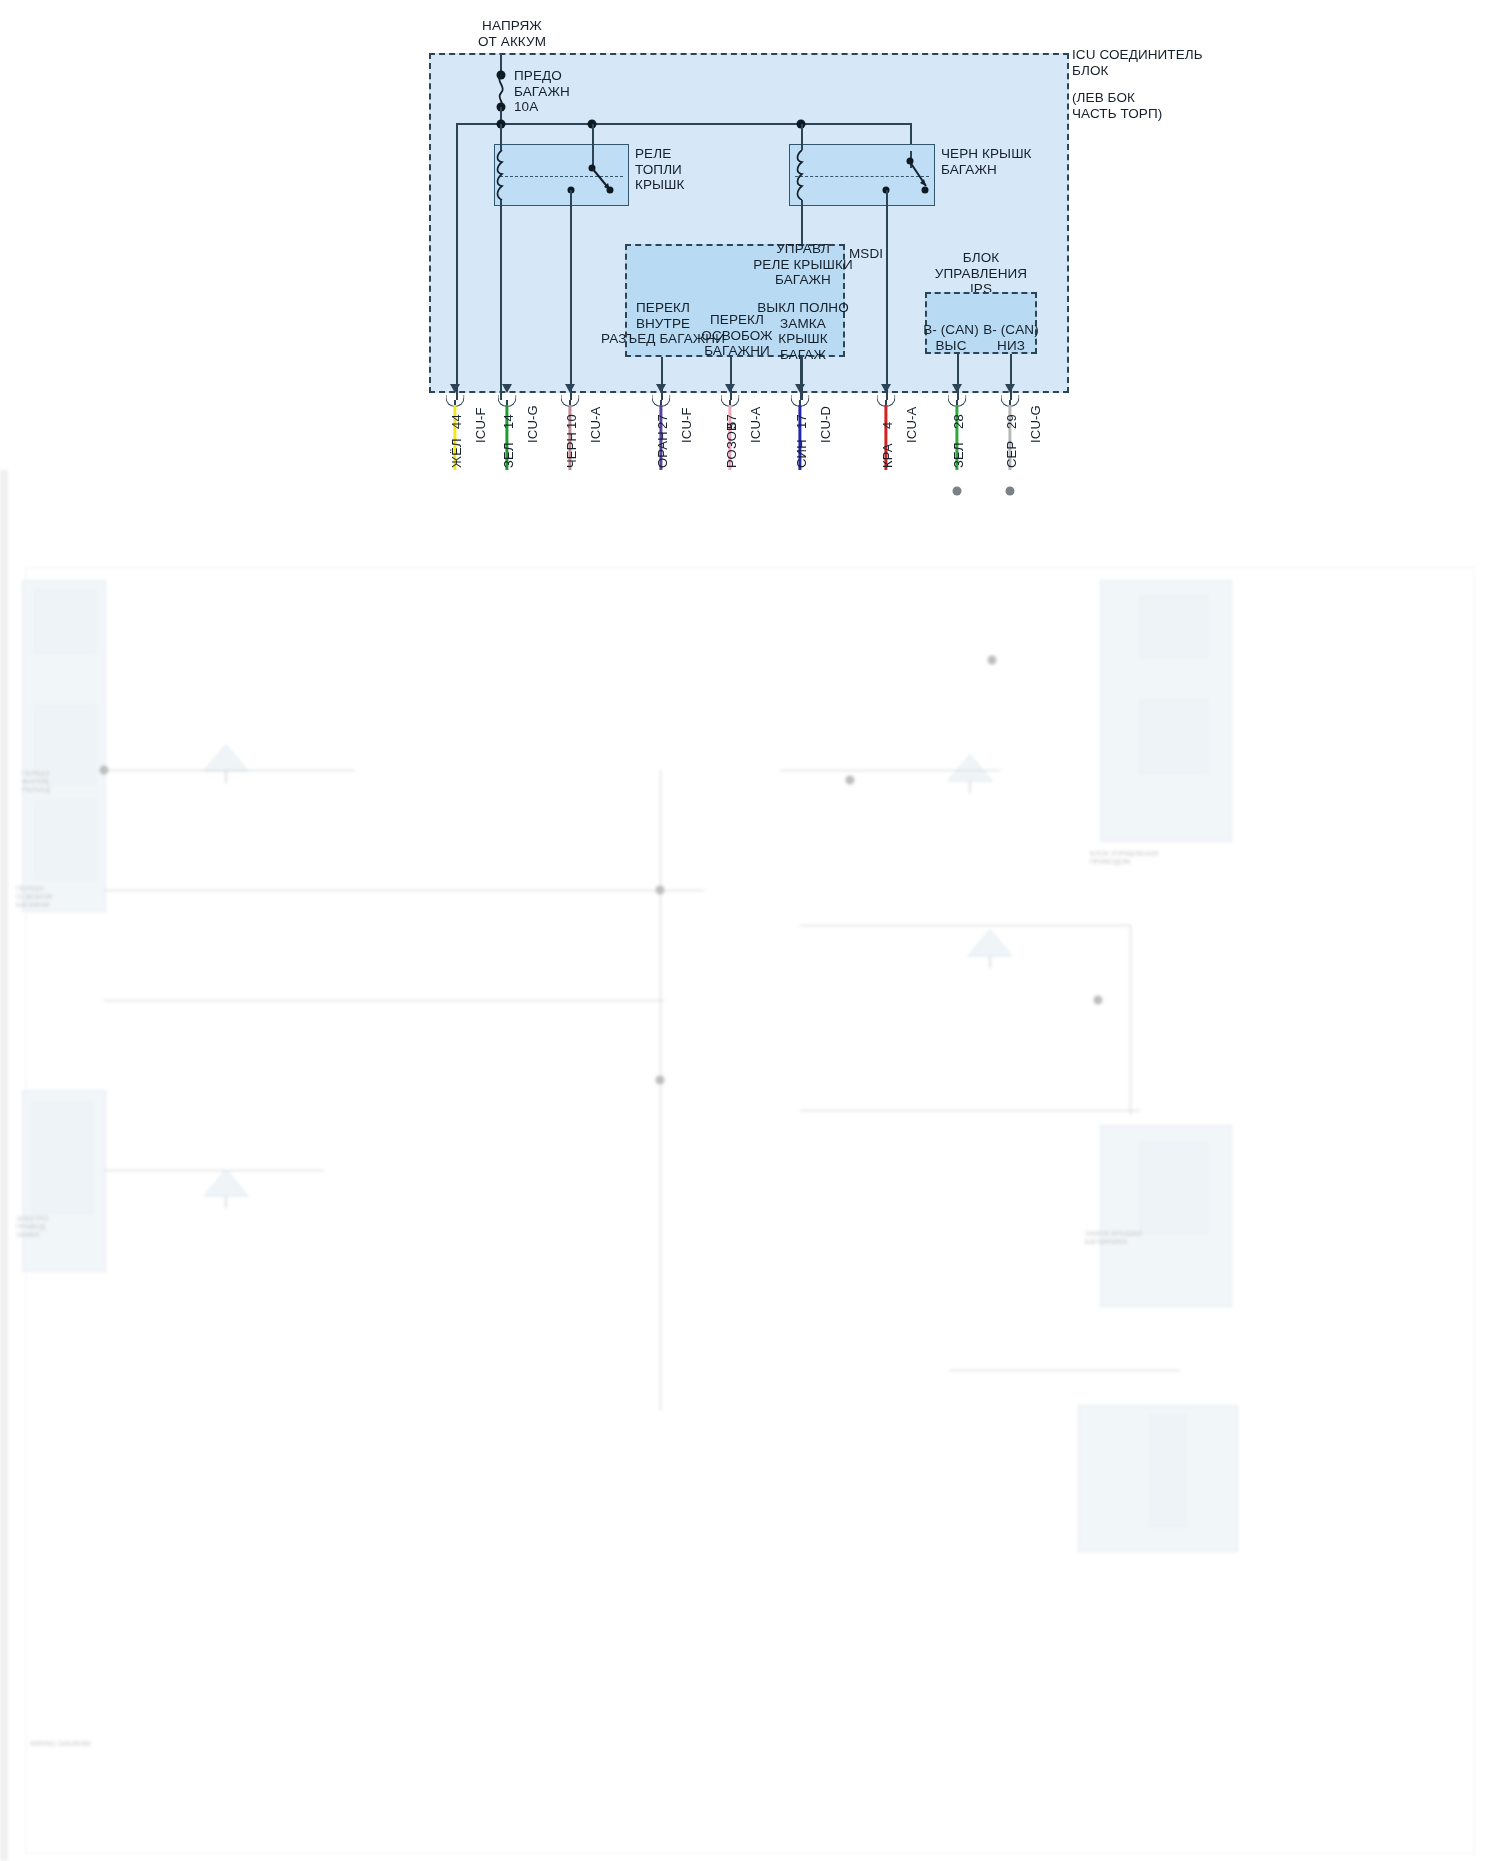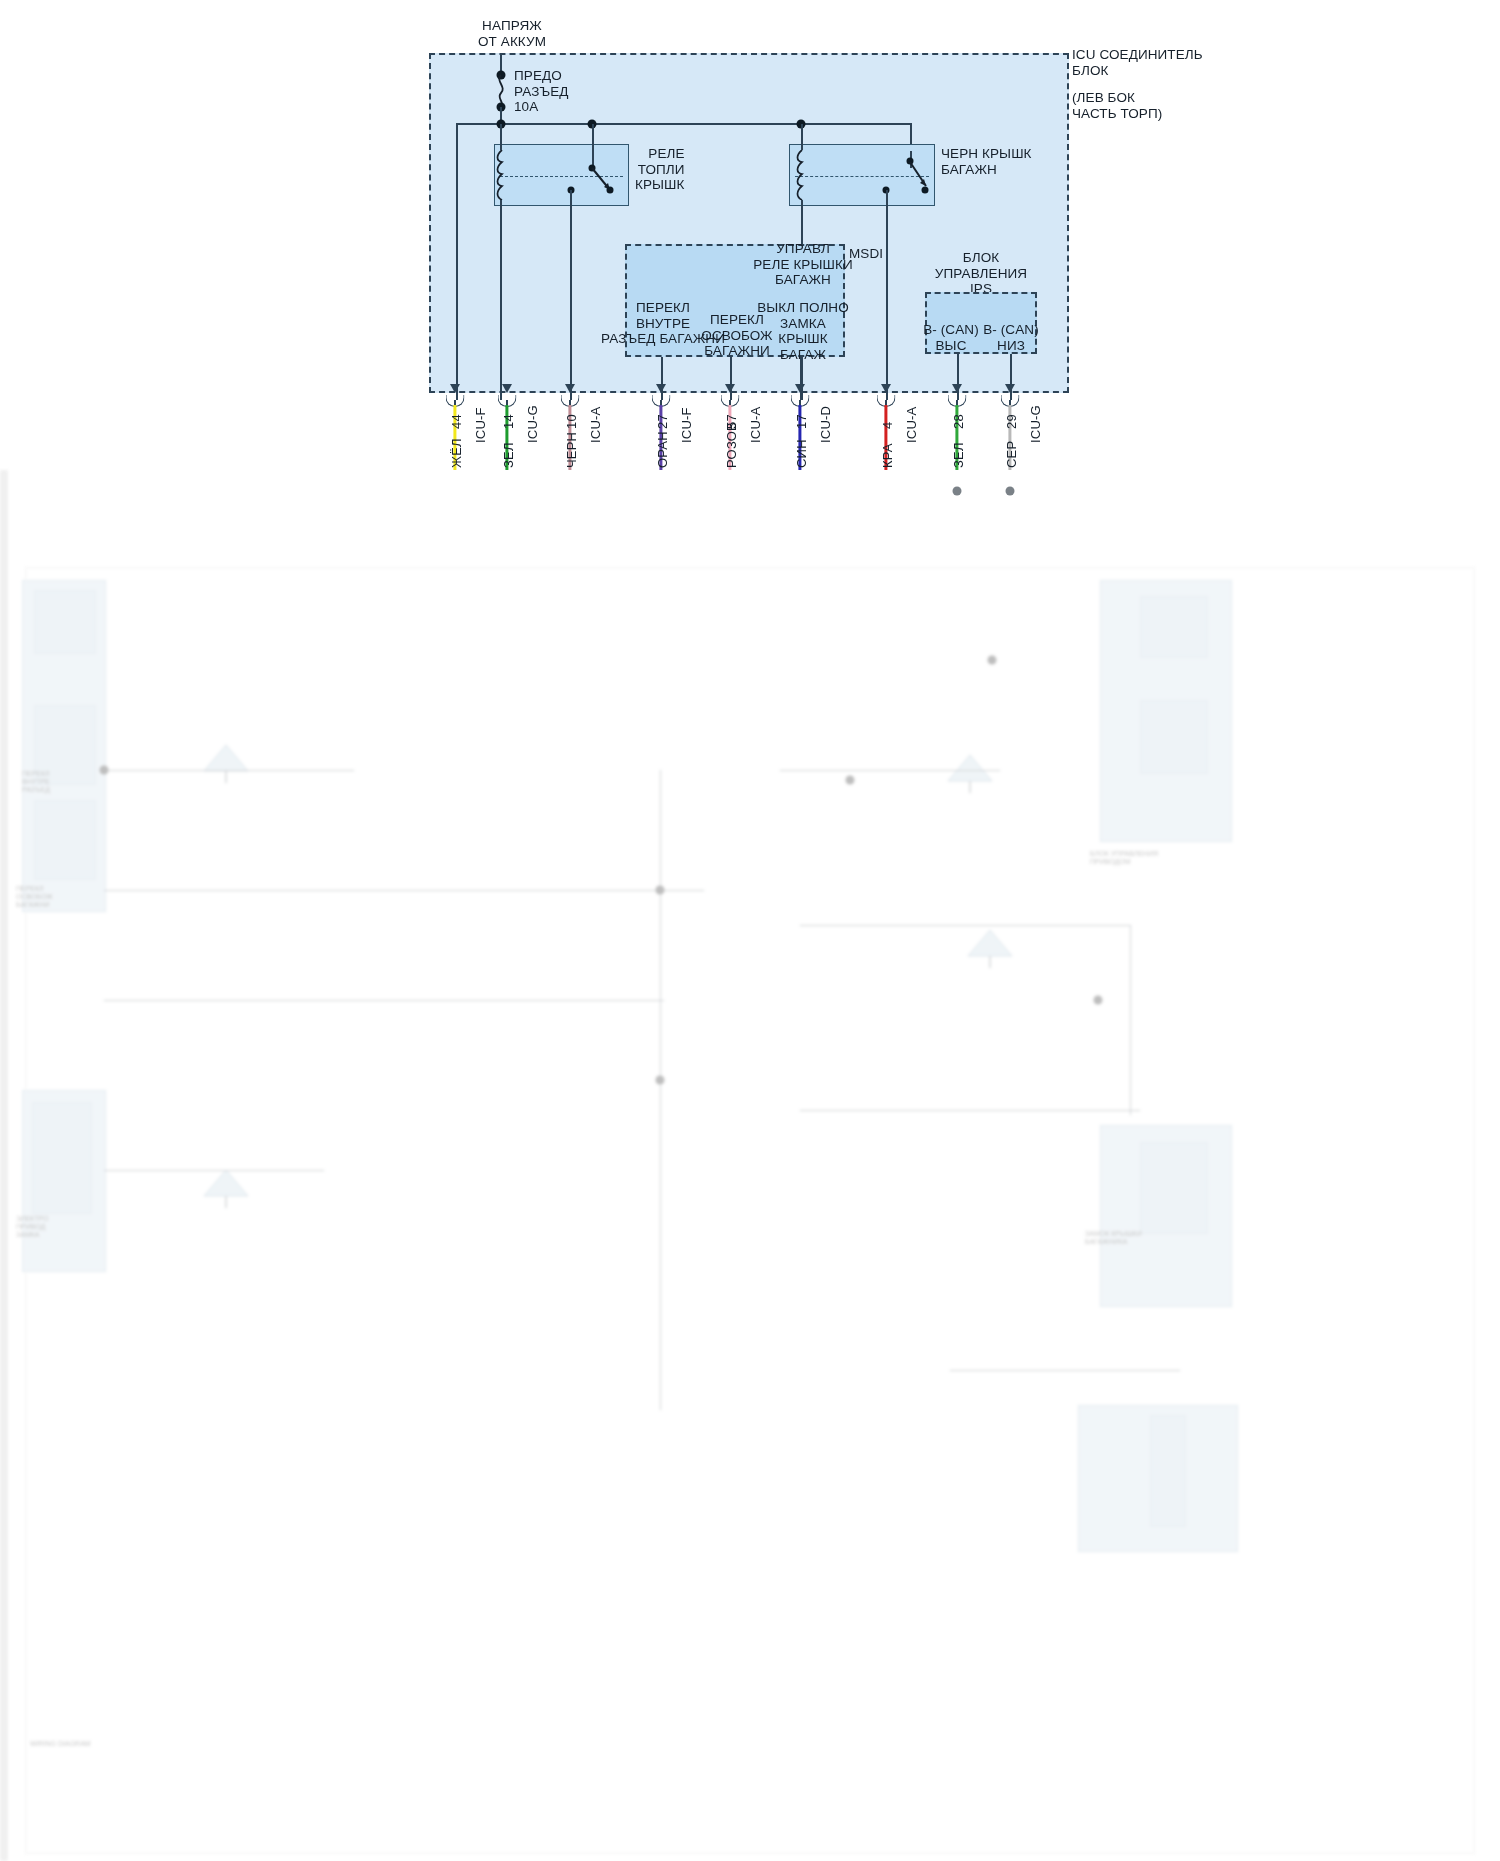--- a/index.html
+++ b/index.html
@@ -80,21 +80,21 @@
 ЧАСТЬ ТОРП)</div>
 
     <div class="ln lnv" style="left:500px;top:53px;height:22px;"></div>
     <div class="dot" style="left:501px;top:75px;"></div>
 
     <svg class="fusewire" style="left:492px;top:74px;" width="20" height="34" viewBox="0 0 20 34">
       <path d="M9 1 C 3 7, 15 13, 9 19 C 4 24, 13 28, 9 33" fill="none" stroke="#16202b" stroke-width="1.8"></path>
     </svg>
     <div class="dot" style="left:501px;top:107px;"></div>
     <div class="txt" style="left:514px;top:68px;">ПРЕДО
-РАЗЪЕД
+БАГАЖН
 10А</div>
 
     <div class="ln lnv" style="left:500px;top:107px;height:17px;"></div>
 
     <div class="ln lnh" style="left:456px;top:123px;width:455px;"></div>
     <div class="ln lnv" style="left:456px;top:123px;height:277px;"></div>
     <div class="ln lnv" style="left:910px;top:123px;height:28px;"></div>
 
     <div class="dot" style="left:501px;top:124px;"></div>
     <div class="dot" style="left:592px;top:124px;"></div>
@@ -113,21 +113,21 @@
     <div class="dot sm" style="left:592px;top:168px;"></div>
     <svg class="abs" style="left:586px;top:164px;" width="34" height="34" viewBox="0 0 34 34">
       <line x1="6" y1="4" x2="24" y2="26" stroke="#16202b" stroke-width="2"></line>
       <polygon points="24,26 18,23 22,19" fill="#16202b"></polygon>
     </svg>
     <div class="dot sm" style="left:610px;top:190px;"></div>
 
     <div class="dot sm" style="left:571px;top:190px;"></div>
     <div class="ln lnv" style="left:570px;top:190px;height:210px;"></div>
 
-    <div class="txt" style="left:635px;top:146px;text-align:right;">РЕЛЕ
+    <div class="txt" style="left:635px;top:146px;">РЕЛЕ
 ТОПЛИ
 КРЫШК</div>
 
     <div class="solidbox" style="left:789px;top:144px;width:146px;height:62px;"></div>
     <div class="relayline" style="left:795px;top:176px;width:134px;"></div>
     <svg class="abs" style="left:795px;top:150px;" width="14" height="50" viewBox="0 0 14 50">
       <path d="M7 0 C 1 5, 1 11, 7 12 C 1 17, 1 23, 7 24 C 1 29, 1 35, 7 36 C 1 41, 1 47, 7 50" fill="none" stroke="#16202b" stroke-width="1.7"></path>
     </svg>
     <div class="ln lnv" style="left:801px;top:124px;height:26px;"></div>
     <div class="ln lnv" style="left:801px;top:200px;height:200px;"></div>

